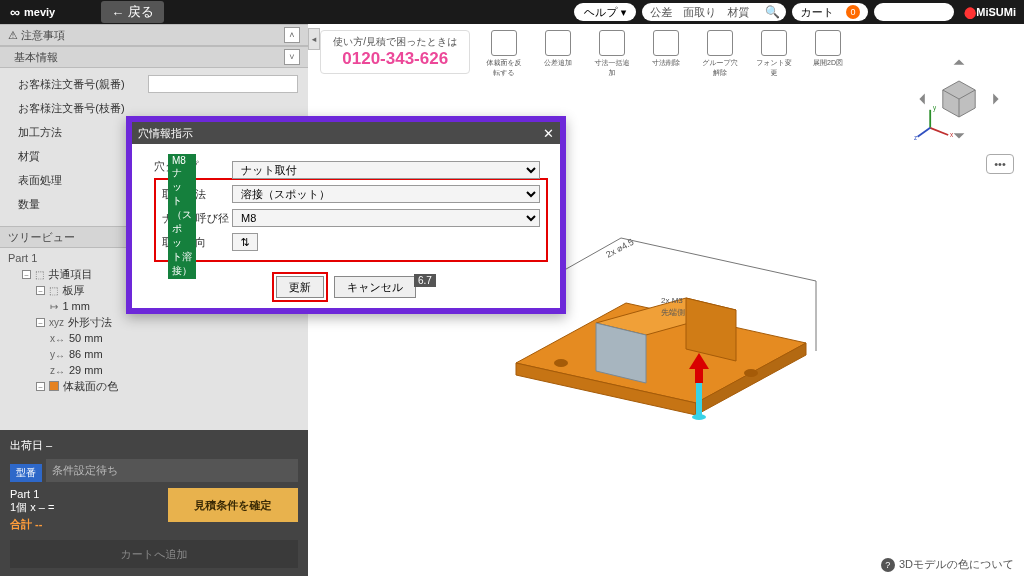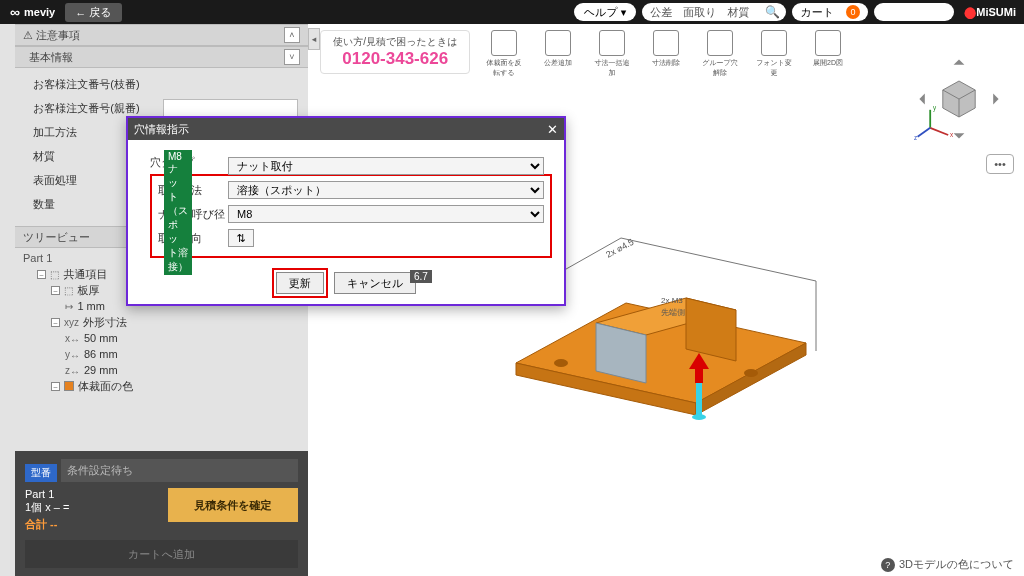--- a/index.html
+++ b/index.html
@@ -1,37 +1,37 @@
 <!DOCTYPE html>
 <html><head>
 <meta charset="utf-8">
 <style>
   * { box-sizing: border-box; margin: 0; padding: 0; font-family: "Hiragino Kaku Gothic ProN", Meiryo, sans-serif; }
   html, body { width: 1024px; height: 576px; overflow: hidden; background: #fff; }
   
   .header { height: 24px; background: #1a1a1a; color: #fff; display: flex; align-items: center; font-size: 11px; }
   .logo   { display: flex; align-items: center; gap: 4px; padding: 0 10px; font-weight: bold; }
   .logo .inf { font-size: 14px; }
-  .back-btn { background: #555; color: #fff; border: none; padding: 2px 10px; border-radius: 3px; cursor: pointer; font-size: 11px; }
+  .back-btn { background: #555; color: #fff; border: none; padding: 2px 10px; border-radius: 3px; cursor: pointer; font-size: 13px; margin-left: 36px; }
   .spacer { flex: 1; }
   .help-pill, .search-wrap, .cart-pill, .acct-pill, .misumi {
     height: 18px; display: inline-flex; align-items: center; margin-right: 6px;
   }
   .help-pill { background: #fff; color: #000; border-radius: 9px; padding: 0 10px; }
   .search-wrap { background: #fff; color: #888; border-radius: 9px; padding: 0 6px 0 8px; gap: 16px; }
   .search-wrap span { color: #555; }
   .search-wrap .mag { color: #666; font-size: 12px; }
   .cart-pill { background: #fff; color: #000; border-radius: 9px; padding: 0 8px; gap: 12px;}
   .cart-pill .count { background:#ff6a00; color:#fff; border-radius:50%; width:14px; height:14px; display:inline-flex; align-items:center; justify-content:center; font-size:9px;}
   .acct-pill { background:#fff; width:80px; border-radius:9px; }
   .misumi { color:#fff; font-weight:bold; margin:0 8px 0 4px;}
   .misumi .dot { color:#ff3333;}
   
   .body { display:flex; height: calc(576px - 24px); }
-  .sidebar { width: 308px; background:#e3e3e3; display:flex; flex-direction:column;padding-left:15px; }
+  .sidebar { width: 308px; background:#e3e3e3; display:flex; flex-direction:column; }
   .panel-hd { background:#d5d5d5; height:22px; display:flex; align-items:center; justify-content:space-between; padding:0 8px; font-size:11px; color:#444; border-top:1px solid #bbb; border-bottom:1px solid #bbb;}
   .sq-btn { width:16px; height:16px; border:1px solid #999; background:#fff; display:inline-flex; align-items:center; justify-content:center; font-size:9px; color:#666;}
   .basic { padding-left:14px; }
   .form-rows { padding:4px 10px 10px 18px; font-size:11px; color:#333;}
   .form-row { display:flex; align-items:center; height:24px; }
   .form-row label { width:130px; color:#333;}
   .form-input { flex:1; height:18px; border:1px solid #bbb; background:#fff;}
   .tree { flex:1; overflow:auto; font-size:11px; color:#333; padding:2px 0 4px 8px;}
   .tree .part { color:#555; margin:2px 0;}
   .tree ul { list-style:none; padding-left:14px;}
@@ -62,21 +62,21 @@
   
   .cube-wrap { position:absolute; top:30px; right:20px; width:90px; height:90px; }
   .cube-wrap svg { width:100%; height:100%; }
   
   .part3d { position:absolute; left:50%; top:56%; width:360px; height:260px; transform:translate(-50%,-50%);}
   .part3d svg { width:100%; height:100%; }
   
   .footer-link { position:absolute; bottom:4px; right:10px; font-size:11px; color:#555;}
   .footer-link .q { display:inline-flex; width:14px; height:14px; border-radius:50%; background:#555; color:#fff; align-items:center; justify-content:center; font-size:9px; margin-right:4px;}
   
-  .mask { position:absolute; left:126px; top:116px; width:440px; background:#fff; border:2px solid #6d28d9; box-shadow:0 4px 12px rgba(0,0,0,.3); z-index:50;}
+  .mask { position:absolute; left:126px; top:116px; width:440px; background:#fff; border:6px solid #6d28d9; box-shadow:0 4px 12px rgba(0,0,0,.3); z-index:50;}
   .dlg-title { background:#4a4a4a; color:#fff; font-size:11px; height:22px; display:flex; align-items:center; justify-content:space-between; padding:0 6px;}
   .dlg-title .x { cursor:pointer; font-size:13px;}
   .dlg-body { display:flex; padding:10px 12px 6px; gap:10px;}
   .dlg-form { flex:1; font-size:11px;}
   .red-box { border:2px solid #e40000; padding:4px 6px 6px; margin-bottom:4px;}
   .dlg-row { display:flex; align-items:center; height:24px;}
   .dlg-row label { width:70px; color:#333;}
   .dlg-row select, .dlg-row .dir-btn { flex:1; height:18px; border:1px solid #999; background:#f4f4f4; font-size:11px; padding:0 4px; }
   .dlg-row .dir-btn { flex:0 0 26px; display:inline-flex; align-items:center; justify-content:center;}
   .dlg-btns { text-align:center; padding:4px 0 10px;}
@@ -122,25 +122,25 @@
     <div class="panel-hd">
       <span>⚠ <span>注意事項</span></span>
       <span class="sq-btn">˄</span>
     </div>
     <div class="panel-hd basic">
       <span>基本情報</span>
       <span class="sq-btn">˅</span>
     </div>
     <div class="form-rows">
       <div class="form-row">
-          <label>お客様注文番号(枝番)</label>
-        </div>
-      <div class="form-row">
           <label>お客様注文番号(親番)</label>
           <div class="form-input"></div>
+        </div>
+      <div class="form-row">
+          <label>お客様注文番号(枝番)</label>
         </div>
       <div class="form-row">
           <label>加工方法</label>
         </div>
       <div class="form-row">
           <label>材質</label>
         </div>
       <div class="form-row">
           <label>表面処理</label>
         </div>
@@ -194,20 +194,21 @@
           <li>
               <span class="toggle">–</span>
               <span class="swatch"></span>
               <span>体裁面の色</span>
             </li>
         </ul>
       </ul>
     </div>
 
     <div class="quote">
+      <div class="ship">出荷日 –</div>
       <div class="row">
         <span class="badge-model">型番</span>
         <span class="cond-box">条件設定待ち</span>
       </div>
       <button class="confirm-btn">見積条件を確定</button>
       <div>Part 1</div>
       <div>1個  x – =</div>
       <div class="total">合計 --</div>
       <button class="add-cart">カートへ追加</button>
     </div>

